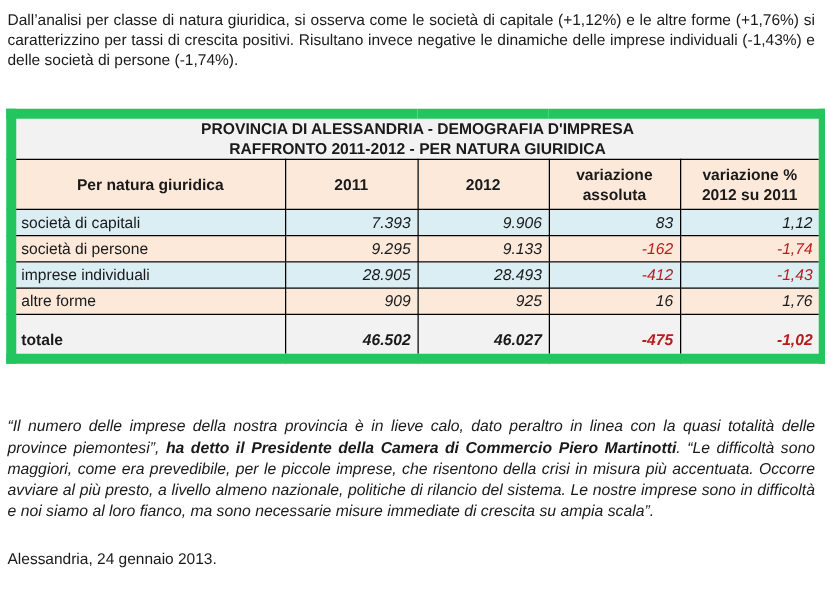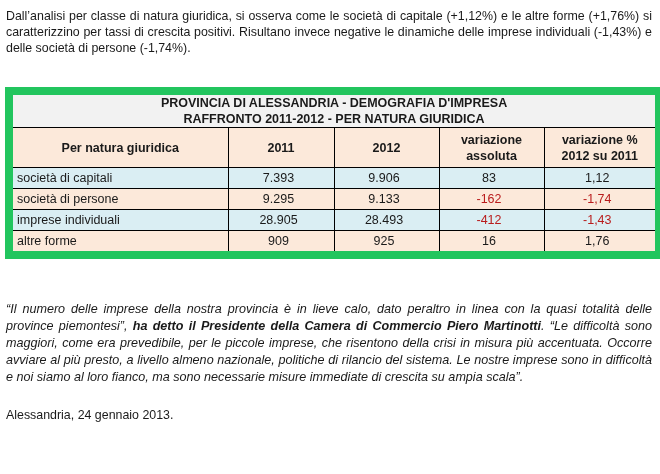--- a/index.html
+++ b/index.html
@@ -27,21 +27,21 @@
   }
   .title-cell div { line-height:16px; }
 
   .hdr td {
     background:#FCE9DA; font-weight:bold; text-align:center;
     font-size:12.5px; height:39px; line-height:16px; vertical-align:middle;
   }
 
   .drow td { font-size:12.5px; height:20px; vertical-align:middle; }
   .lbl { padding-left:4px !important; text-align:left; }
-  .num { text-align:center; padding-right:5px !important; }
+  .num { text-align:right; padding-right:5px !important;font-style:italic; }
   .row-blue td  { background:#DAEEF3;margin-top:17px; }
   .row-peach td { background:#FCE9DA; }
 
   .total td {
     background:#F2F2F2; font-weight:bold; font-size:12.5px;
     height:27px; vertical-align:bottom; padding-bottom:4px;
   }
   .neg { color:#b91c1c; }
 
   .fonte {
@@ -115,20 +115,27 @@
         <td class="num neg">-1,43</td>
       </tr>
       <tr class="drow row-peach">
         <td class="lbl">altre forme</td>
         <td class="num">909</td>
         <td class="num">925</td>
         <td class="num">16</td>
         <td class="num">1,76</td>
       </tr>
 
+      <tr class="total">
+        <td class="lbl">totale</td>
+        <td class="num">46.502</td>
+        <td class="num">46.027</td>
+        <td class="num neg">-475</td>
+        <td class="num neg">-1,02</td>
+      </tr>
     </tbody>
   </table>
 
 
   <p class="quote"><span>“Il numero delle imprese della nostra provincia è in lieve calo, dato peraltro in linea con la quasi totalità delle province piemontesi”, </span><span class="b">ha detto il Presidente della Camera di Commercio Piero Martinotti</span><span>. “Le difficoltà sono maggiori, come era prevedibile, per le piccole imprese, che risentono della crisi in misura più accentuata. Occorre avviare al più presto, a livello almeno nazionale, politiche di rilancio del sistema. Le nostre imprese sono in difficoltà e noi siamo al loro fianco, ma sono necessarie misure immediate di crescita su ampia scala”.</span></p>
 
   <p class="dateline">Alessandria, 24 gennaio 2013.</p>
 
 </div>
 

